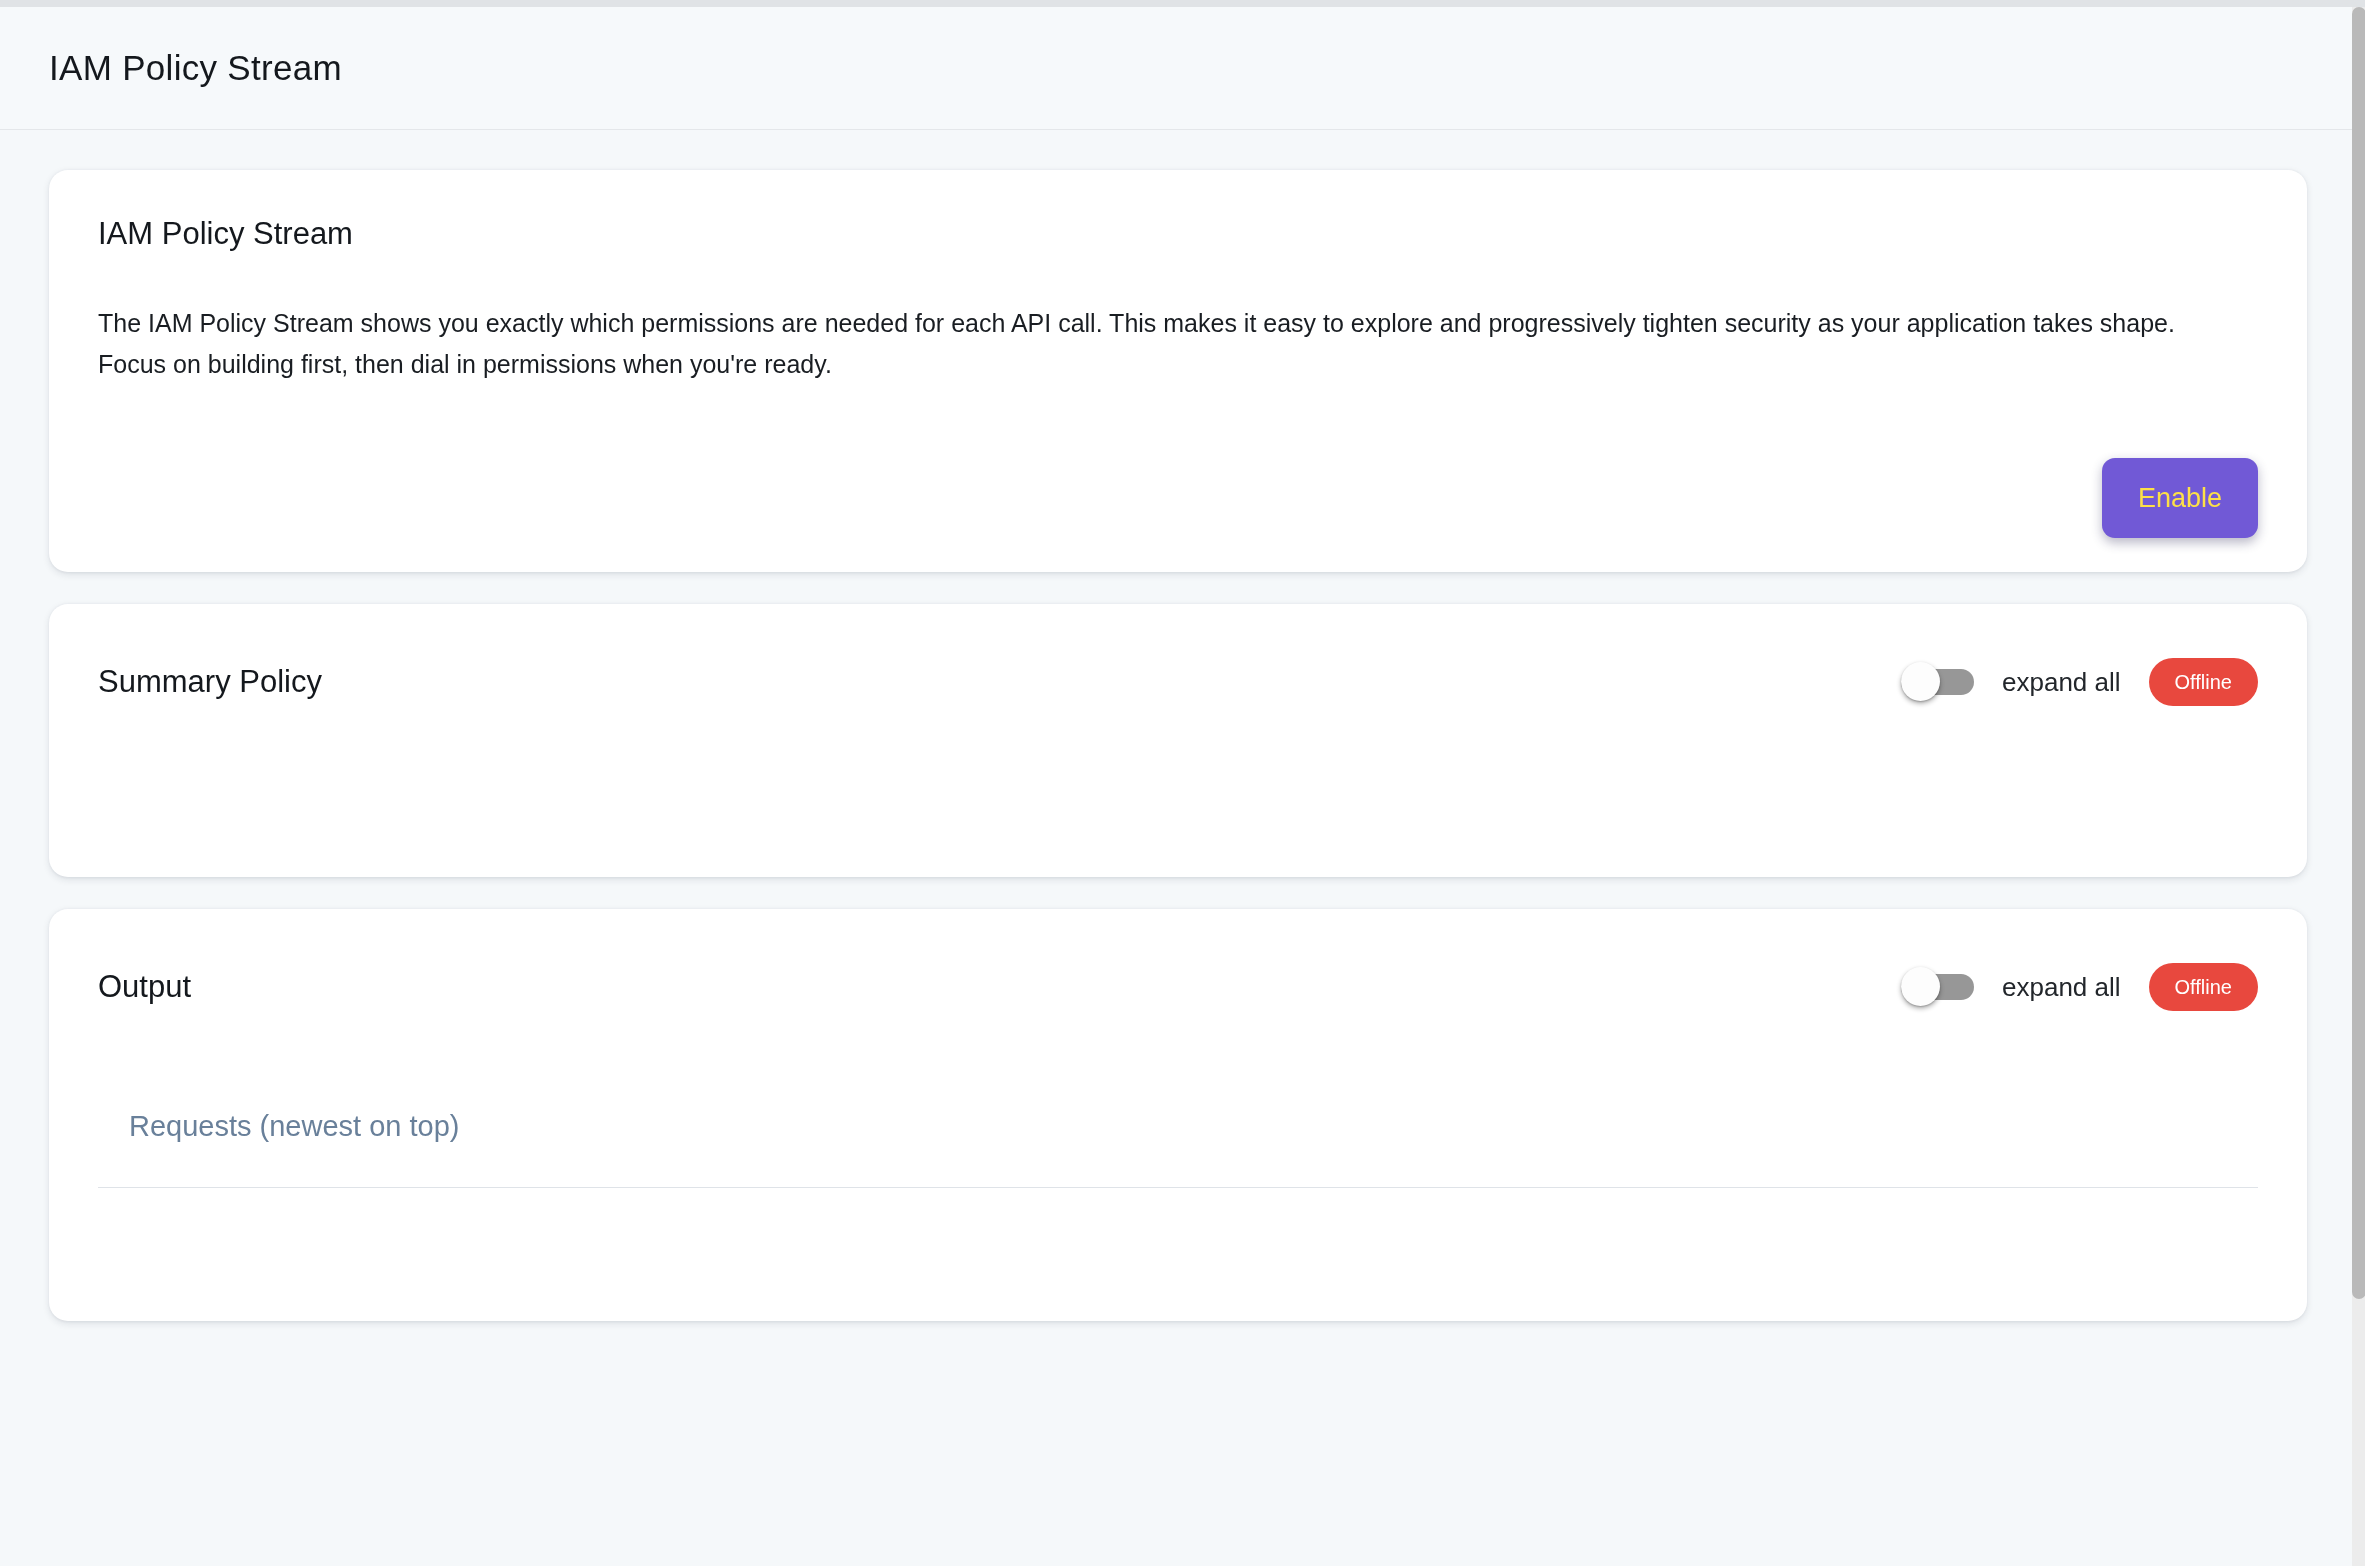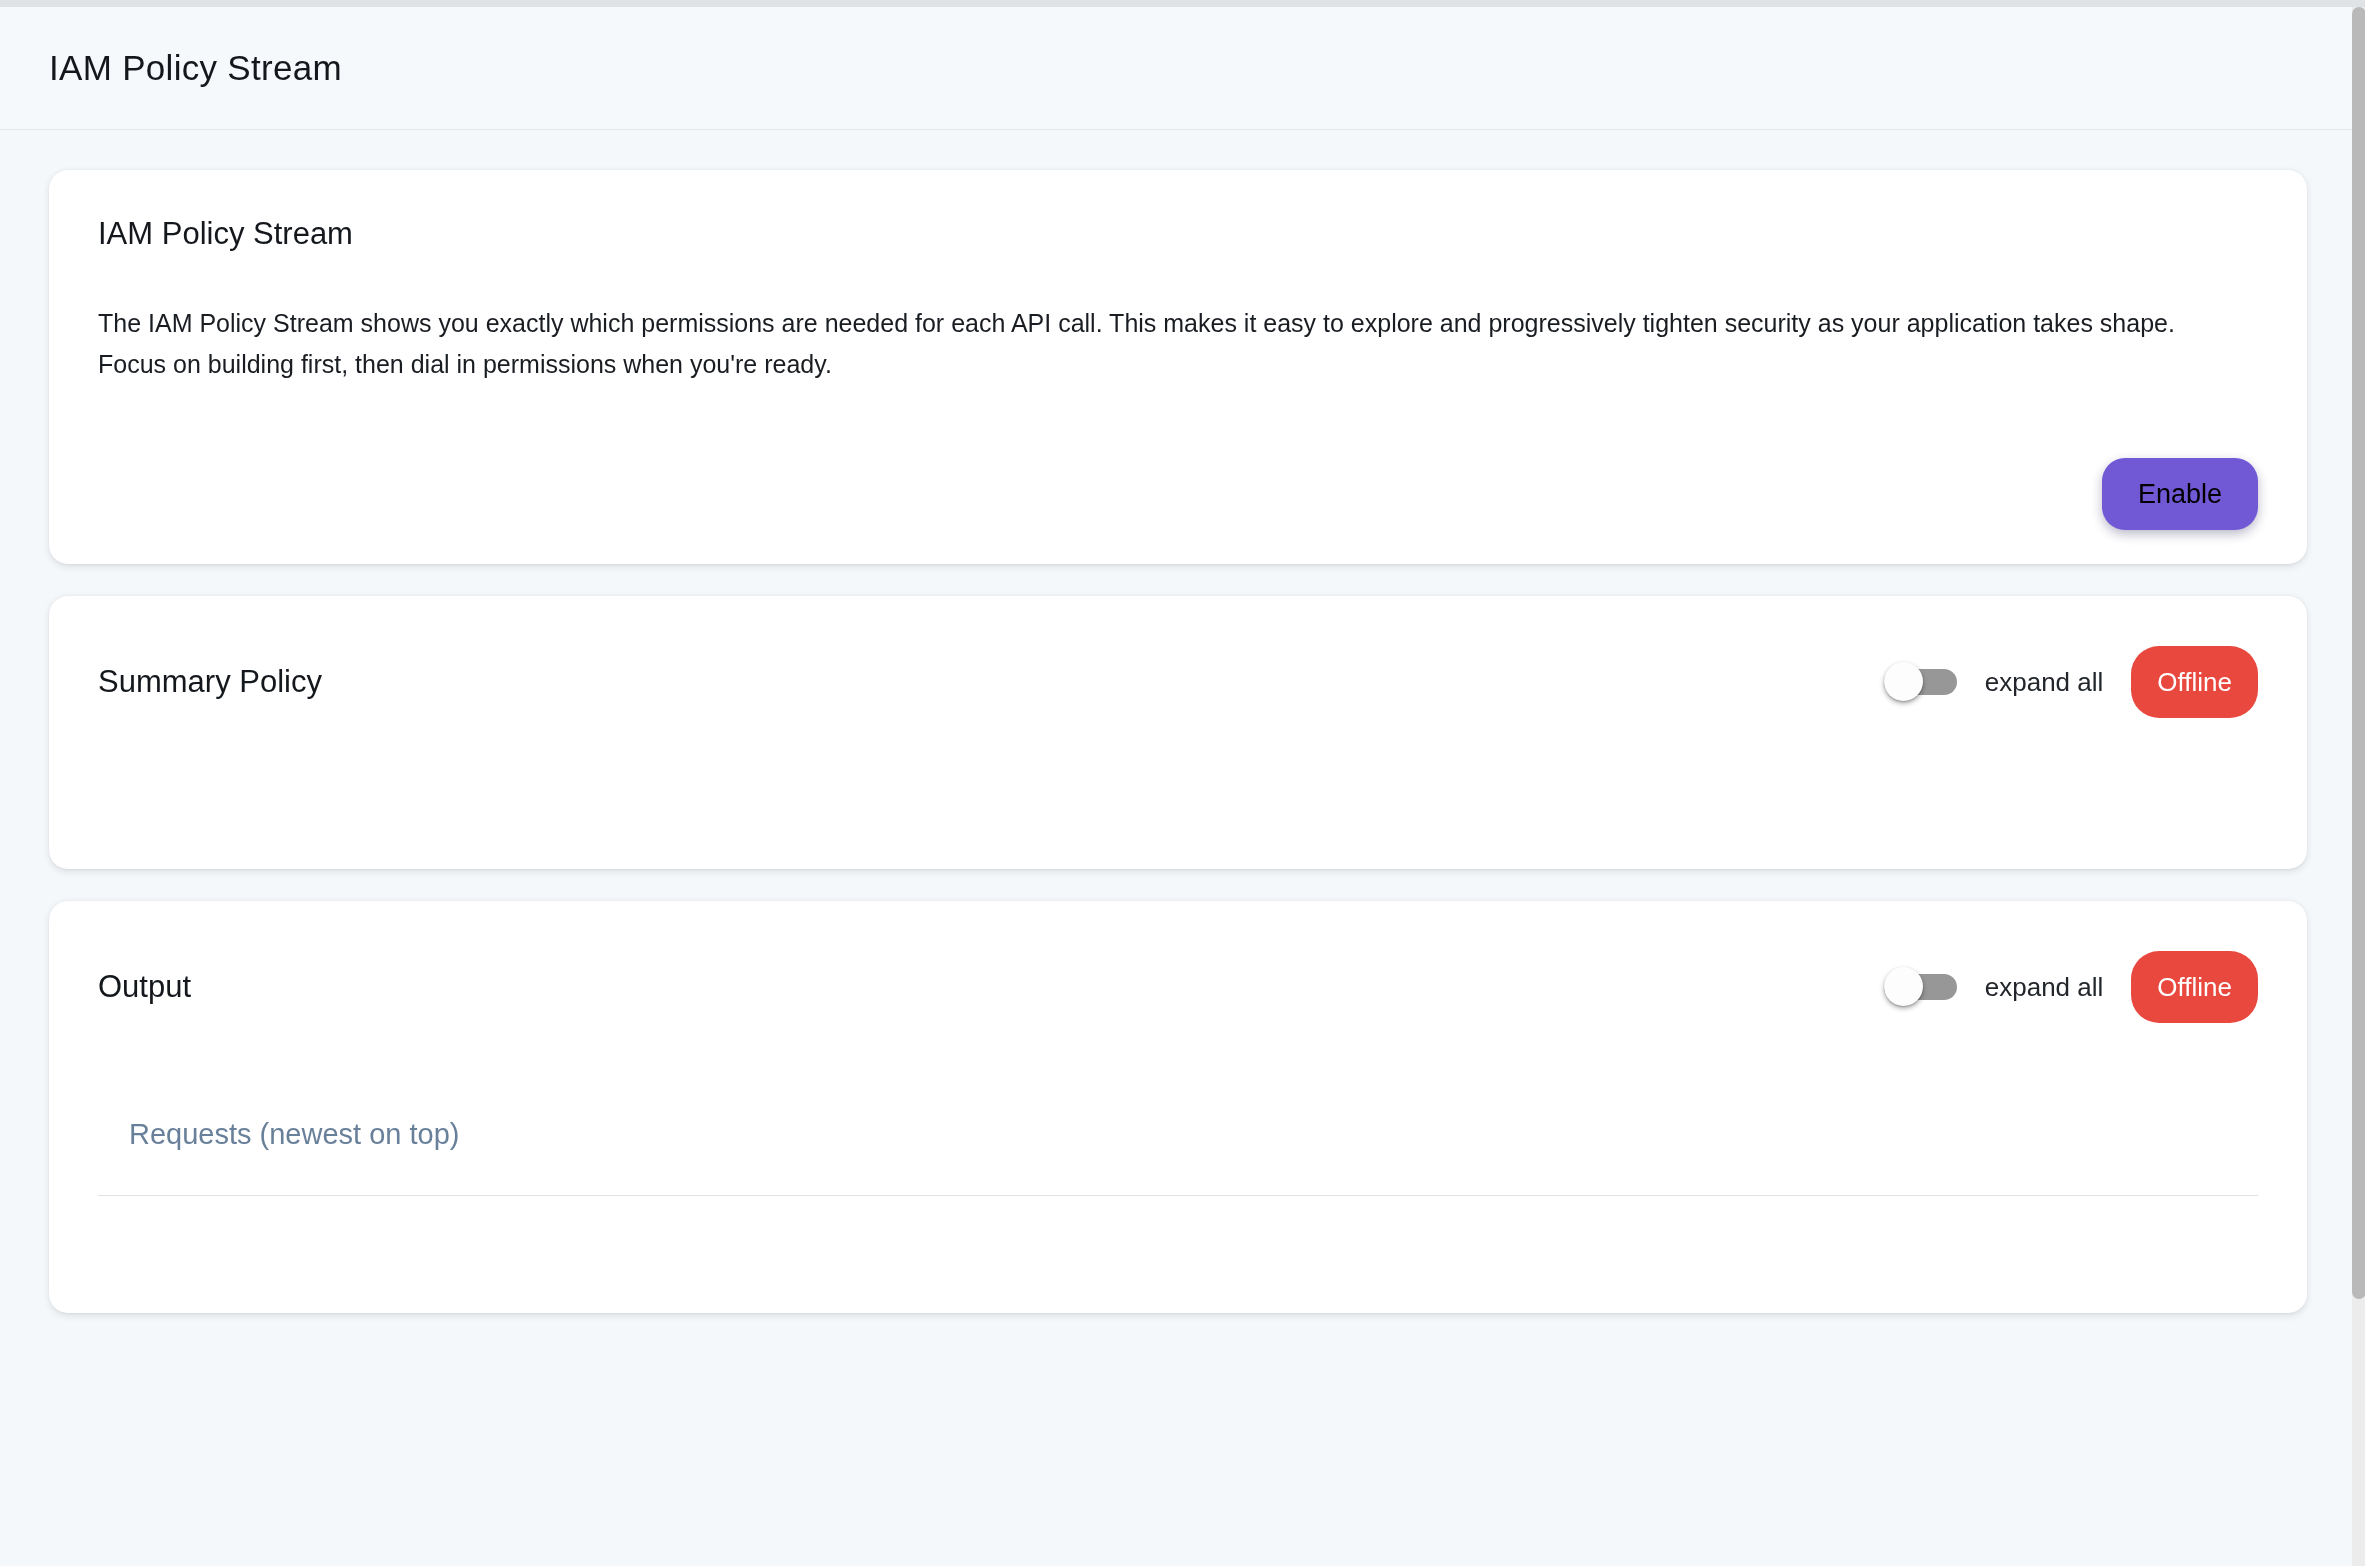--- a/index.html
+++ b/index.html
@@ -74,27 +74,27 @@
     line-height: 41px;
     color: #191d22;
     max-width: 2119px;
   }
   .btn-row {
     display: flex;
     justify-content: flex-end;
     margin-top: 73px;
   }
   .enable-btn {
-    height: 72px;
+    height: 80px;
     min-width: 147px;
     padding: 0 36px;
     border: none;
-    border-radius: 23px;
+    border-radius: 13px;
     background: var(--accent-purple, #7159d6);
-    color: #000000;
+    color: #fde047;
     font-size: 27px;
     font-family: inherit;
     box-shadow: 0 4.3px 10.3px rgba(30, 25, 75, 0.30);
     cursor: pointer;
   }
 
   
   .card.panel { padding: 50px 49px; min-height: 273px; }
   .card.output { min-height: 412px; padding-bottom: 64px; }
 
@@ -141,26 +141,26 @@
     box-shadow: 0 2.6px 5.1px rgba(0,0,0,0.32), 0 0.9px 1.7px rgba(0,0,0,0.2);
   }
 
   .expand-label {
     font-size: 26px;
     color: #22262b;
     white-space: nowrap;
   }
 
   .status-badge {
-    height: 72px;
+    height: 48px;
     padding: 0 26px;
     border-radius: 28px;
     background: var(--status-red, #e8483e);
     color: #ffffff;
-    font-size: 26px;
+    font-size: 20px;
     display: flex;
     align-items: center;
     white-space: nowrap;
   }
 
   
   .requests { margin-top: 94px; }
   .requests h3 {
     margin: 0 0 0 31px;
     font-size: 29px;

